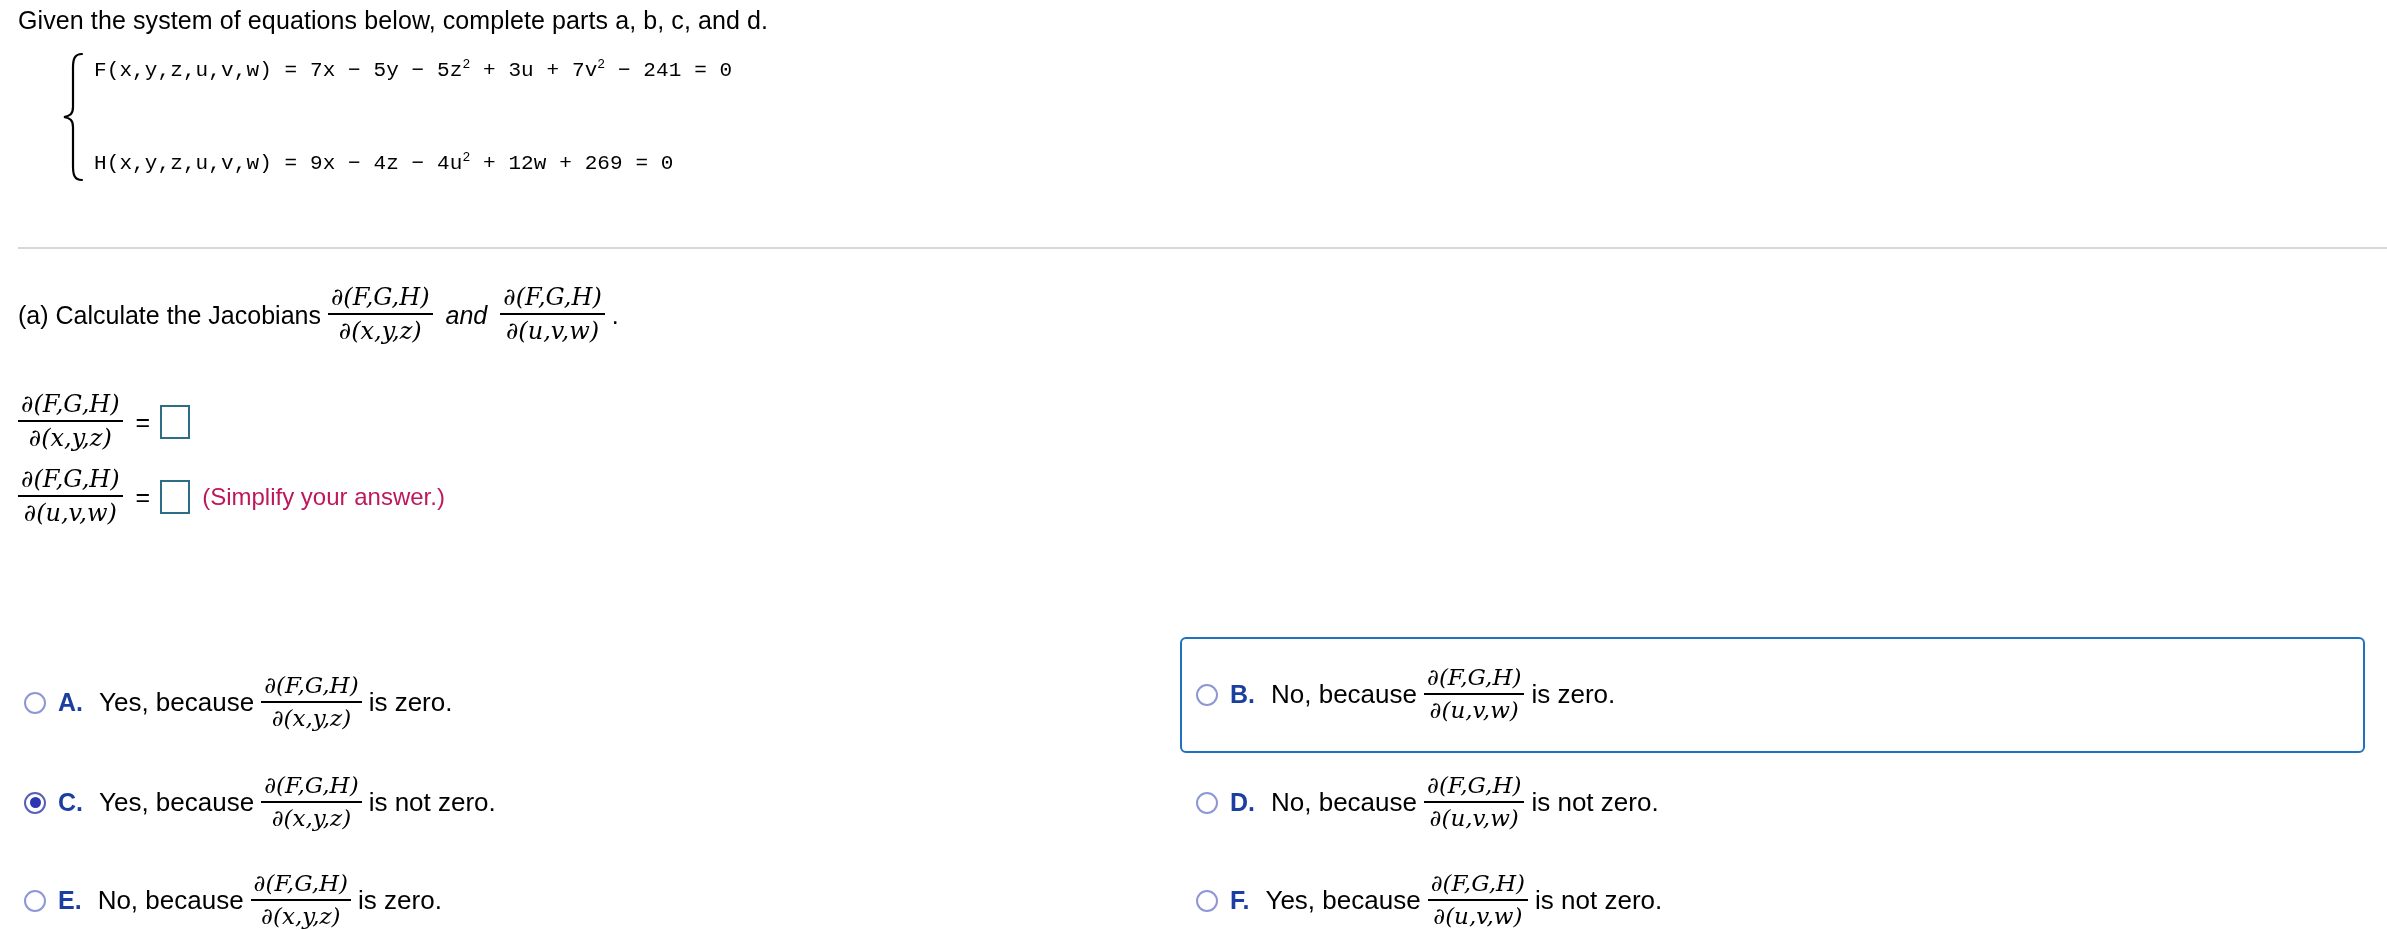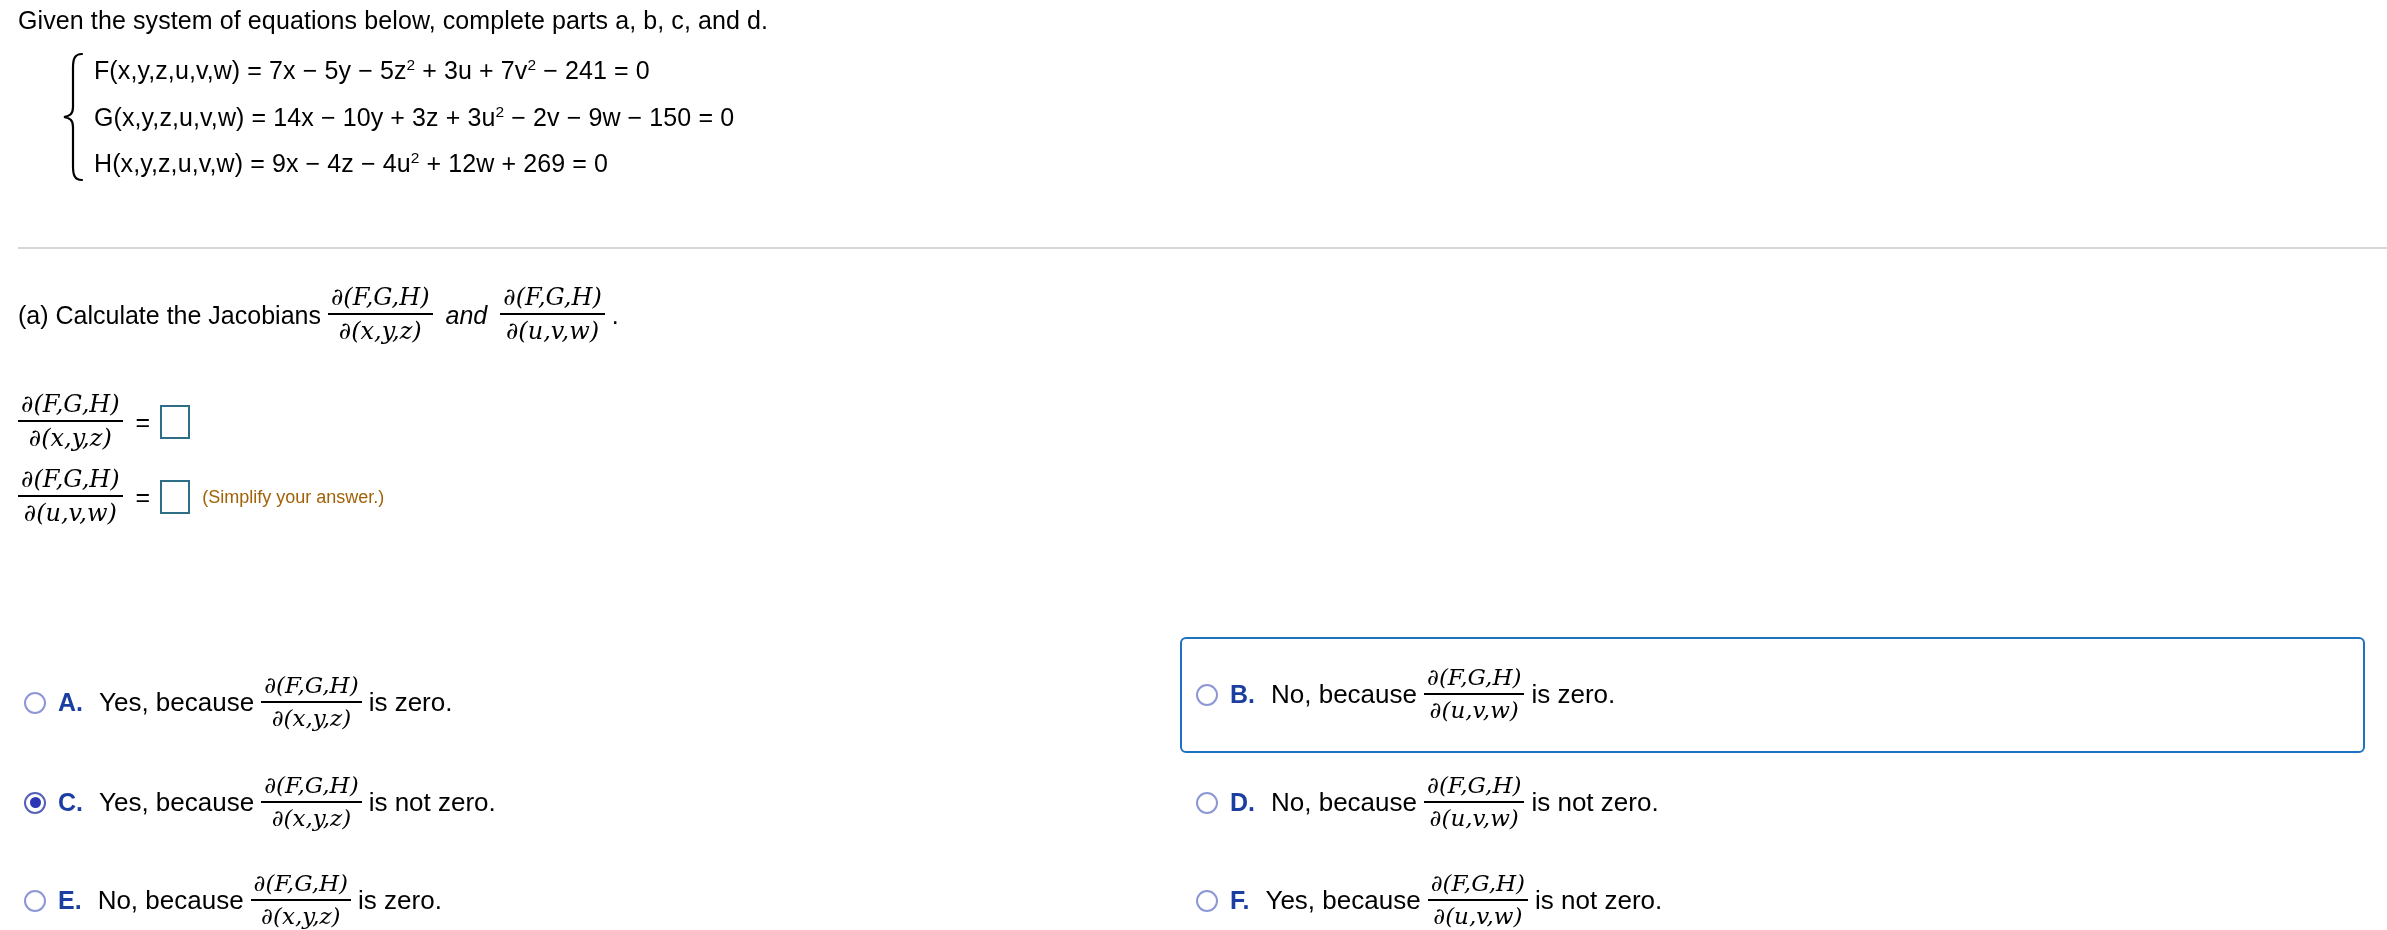--- a/index.html
+++ b/index.html
@@ -48,25 +48,26 @@
   }
   .brace svg { display: block; }
 
   .eqs {
     display: flex;
     flex-direction: column;
     justify-content: space-between;
     padding-left: 8px;
   }
   .eq {
-    font-size: 25px;
+    font-size: 21px;
     white-space: nowrap;
     height: 37px;
     line-height: 37px;
     letter-spacing: 0.1px;
+    font-family: Liberation Mono, monospace;
   }
   sup.exp {
     font-size: 0.62em;
     vertical-align: super;
     line-height: 0;
   }
 
   
   .divider {
     position: absolute;
@@ -119,22 +120,22 @@
     display: inline-block;
     width: 30px;
     height: 34px;
     border: 2px solid #2e6d86;
     background: #ffffff;
     box-sizing: border-box;
     vertical-align: middle;
   }
 
   .hint {
-    color: #a16207;
-    font-size: 18px;
+    color: #be185d;
+    font-size: 24px;
     margin-left: 12px;
   }
 
   
   .choices {
     position: absolute;
     left: 0;
     top: 645px;
     width: 2387px;
   }
@@ -200,24 +201,20 @@
         <path d="M22 2 C14 2 13 8 13 16 L13 55 C13 62 10 64 4 65 C10 66 13 68 13 75 L13 114 C13 122 14 128 22 128" fill="none" stroke="#000" stroke-width="2.2" stroke-linecap="round"></path>
       </svg>
     </div>
     <div class="eqs">
 
       <div class="eq">
         <span>F(x,y,z,u,v,w)</span>
         <span>= 7x − 5y − 5z</span><sup class="exp">2</sup><span> + 3u + 7v</span><sup class="exp">2</sup><span> − 241 = 0</span>
       </div>
 
-      <div class="eq">
-        <span>G(x,y,z,u,v,w)</span>
-        <span>= 14x − 10y + 3z + 3u</span><sup class="exp">2</sup><span> − 2v − 9w − 150 = 0</span>
-      </div>
 
       <div class="eq">
         <span>H(x,y,z,u,v,w)</span>
         <span>= 9x − 4z − 4u</span><sup class="exp">2</sup><span> + 12w + 269 = 0</span>
       </div>
 
     </div>
   </div>
 
   <div class="divider"></div>

